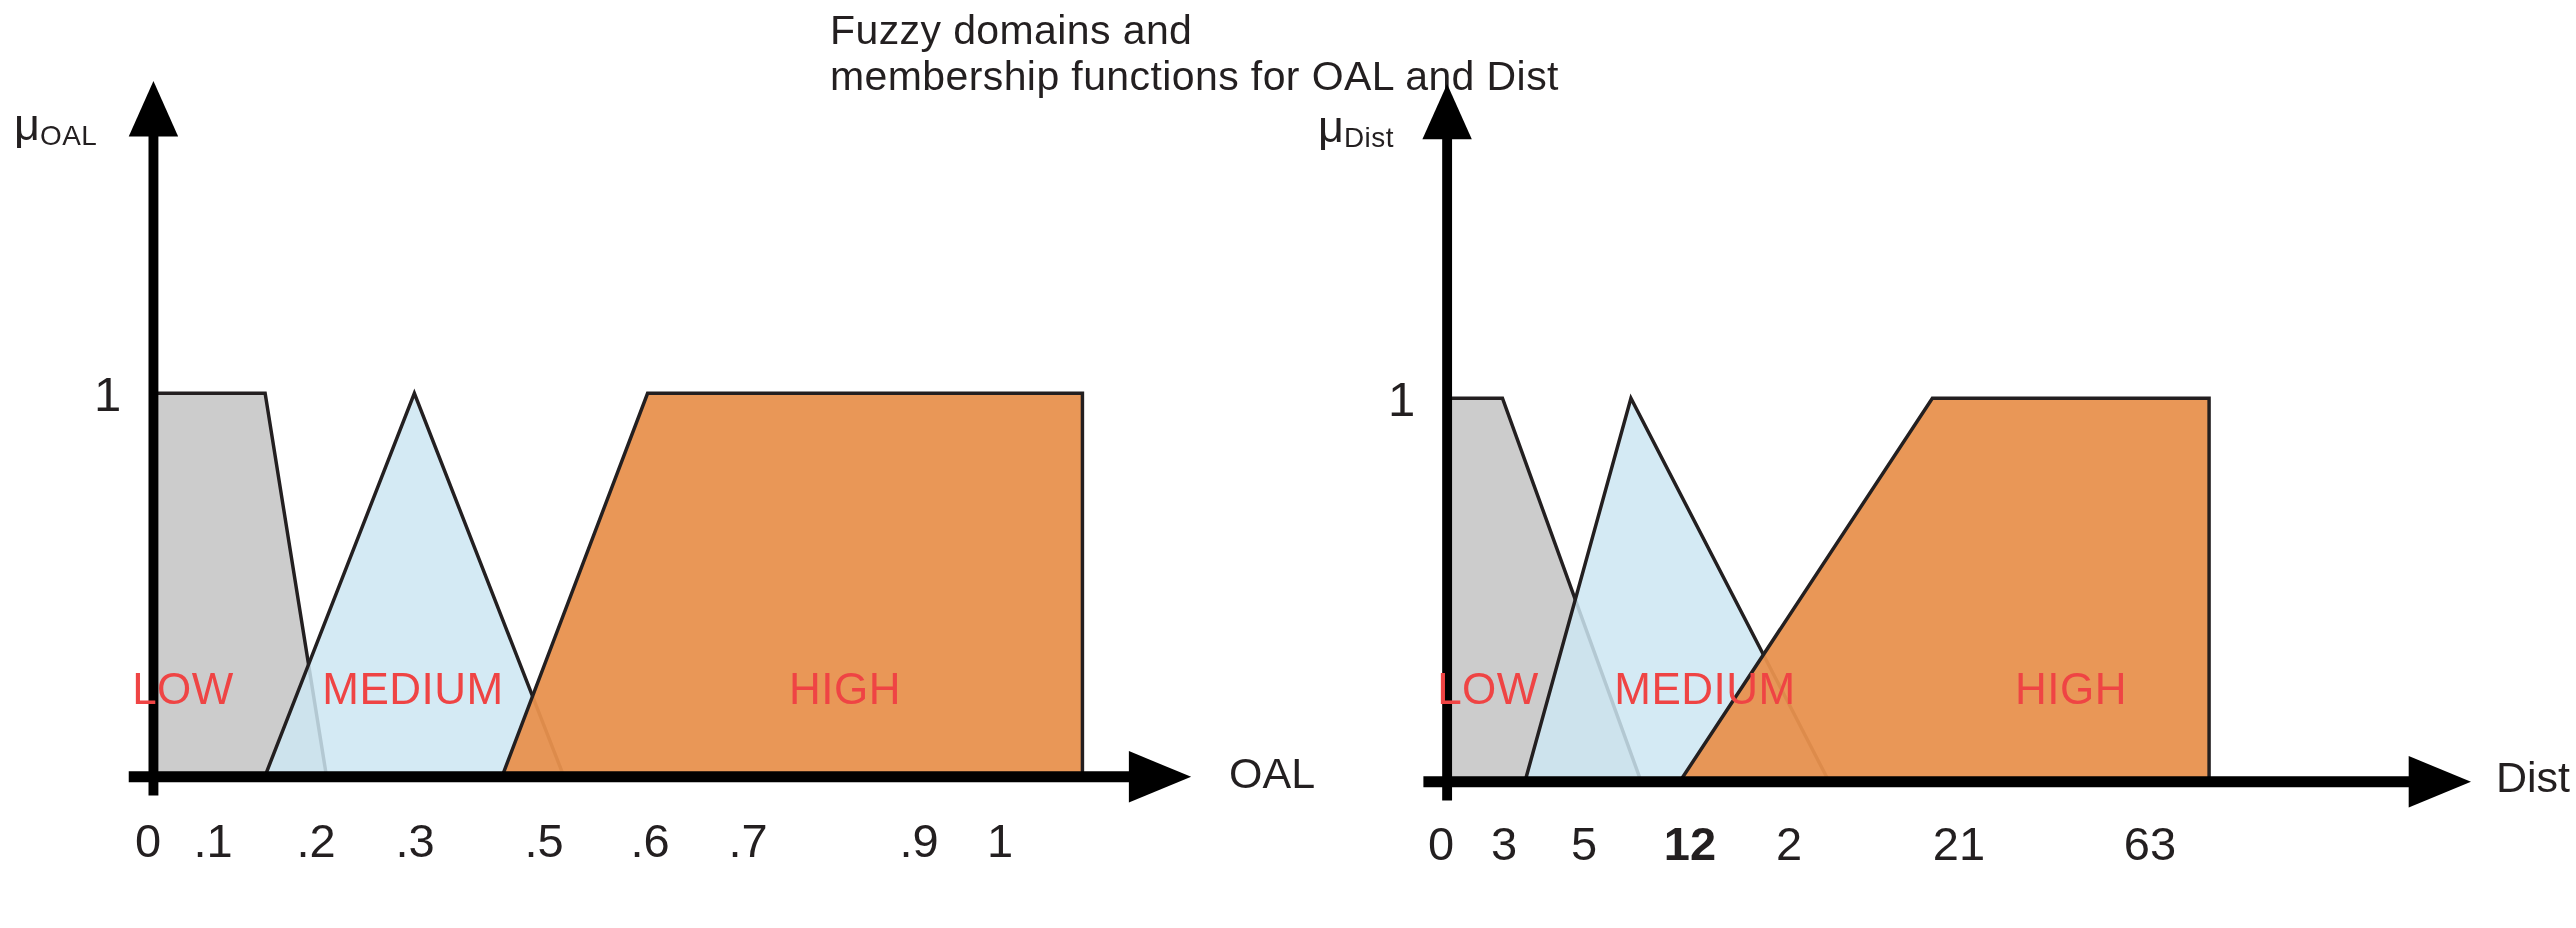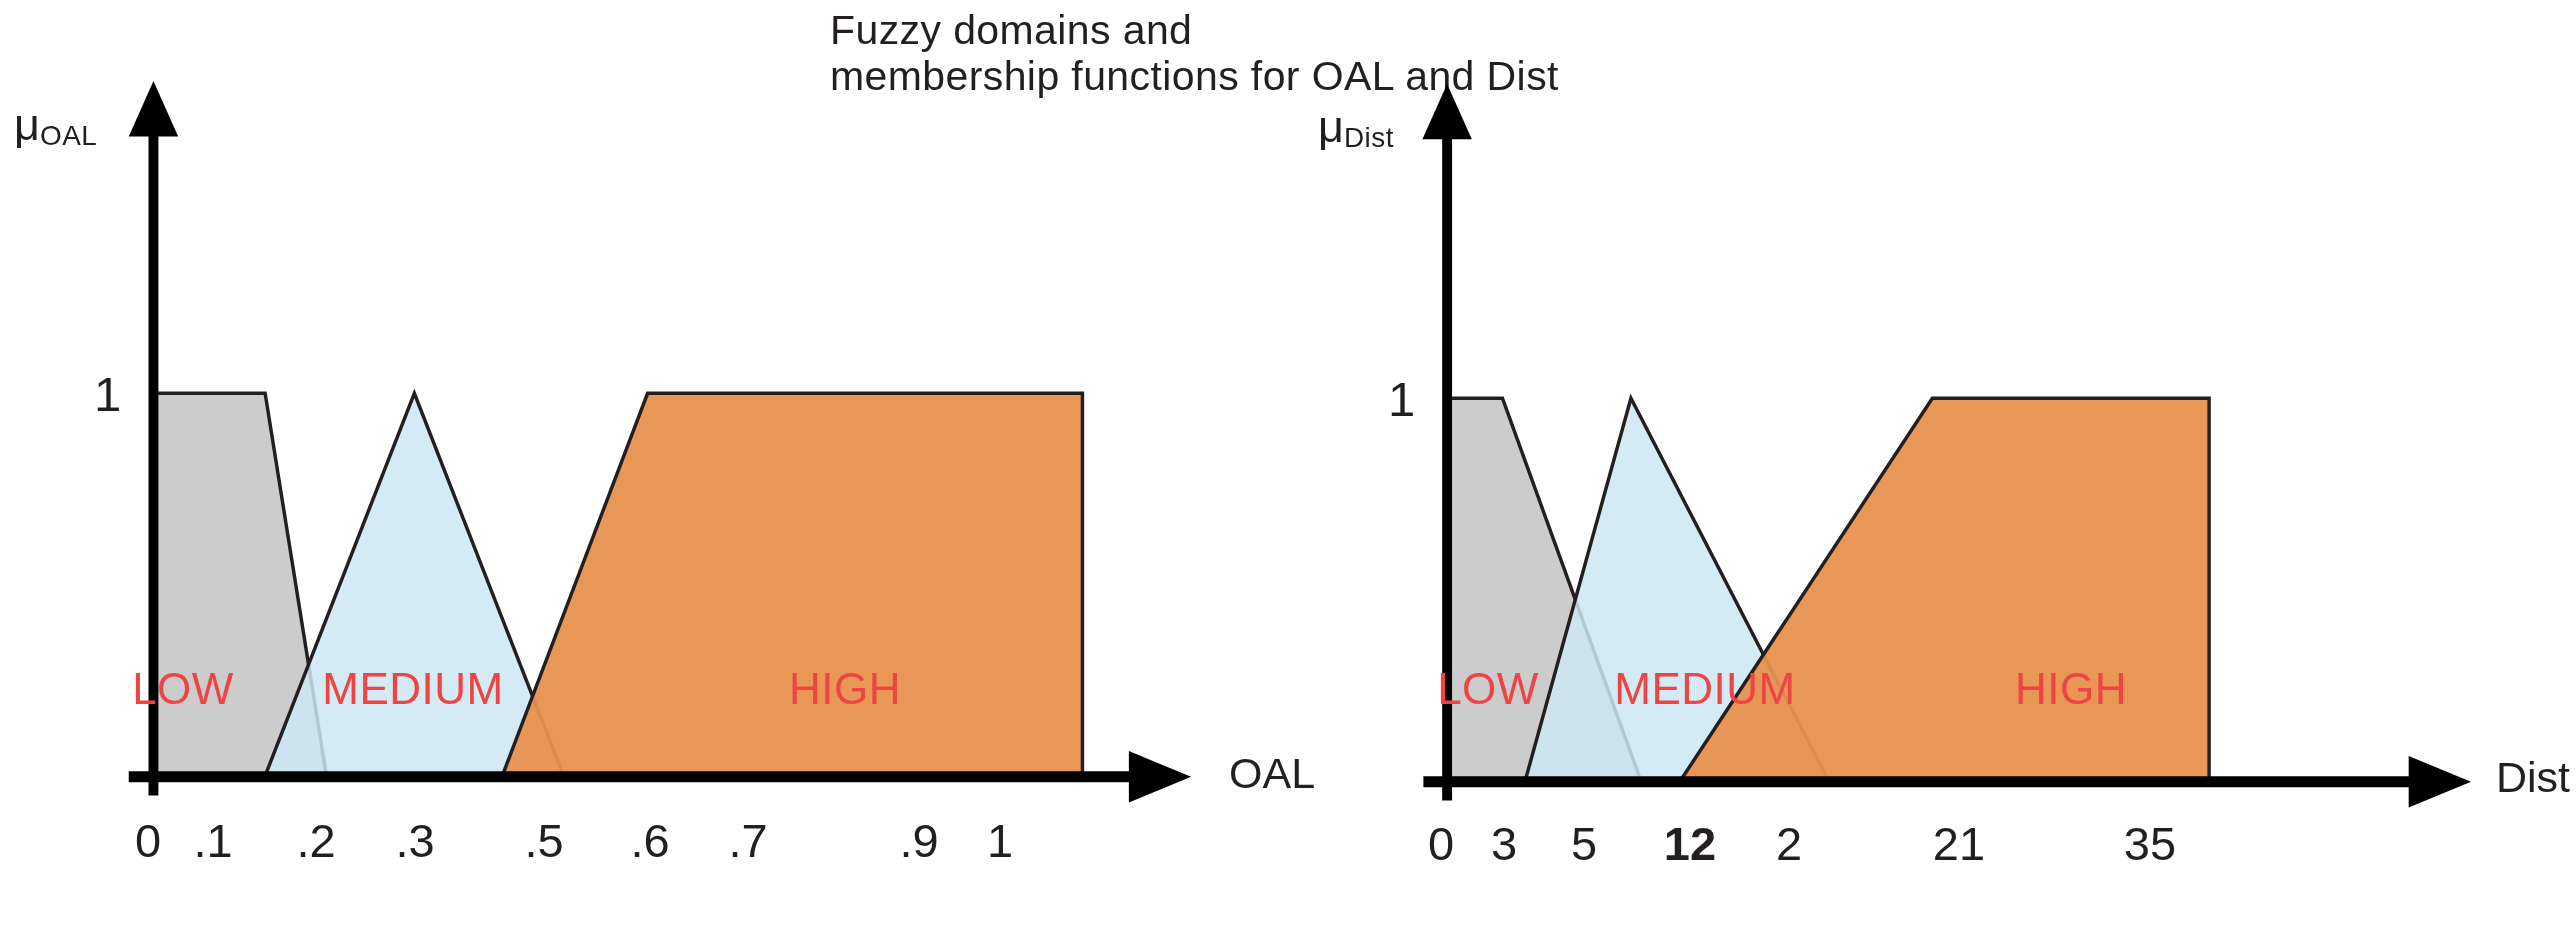--- a/index.html
+++ b/index.html
@@ -84,18 +84,18 @@
   <div class="setlabel" style="left:1488px;top:664px;">LOW</div>
   <div class="setlabel" style="left:1705px;top:664px;">MEDIUM</div>
   <div class="setlabel" style="left:2071px;top:664px;">HIGH</div>
 
   <div class="ticklabel" style="left:1441px;top:816px;">0</div>
   <div class="ticklabel" style="left:1504px;top:816px;">3</div>
   <div class="ticklabel" style="left:1584px;top:816px;">5</div>
   <div class="ticklabel" style="left:1690px;top:816px;font-weight:bold;">12</div>
   <div class="ticklabel" style="left:1789px;top:816px;">2</div>
   <div class="ticklabel" style="left:1959px;top:816px;">21</div>
-  <div class="ticklabel" style="left:2150px;top:816px;">35</div>
+  <div class="ticklabel" style="left:2150px;top:816px;">63</div>
 
   <div class="axlabel" style="left:2496px;top:753px;">Dist</div>
 
 </div>
 
 
 </body></html>

